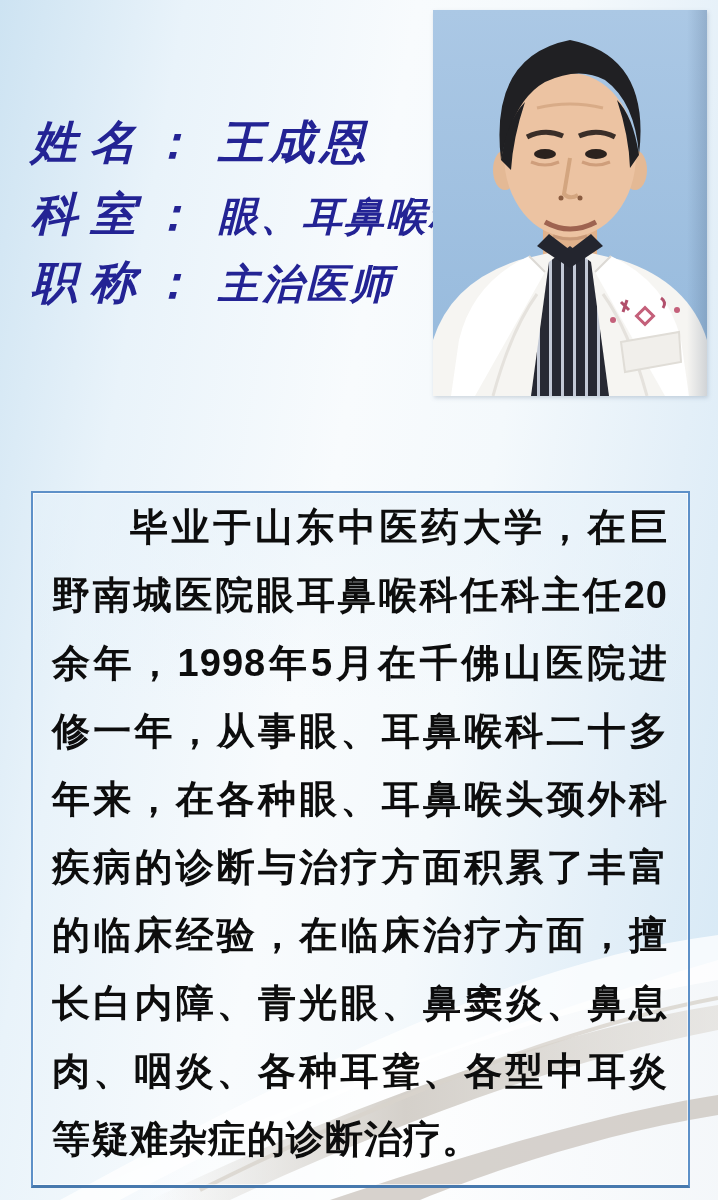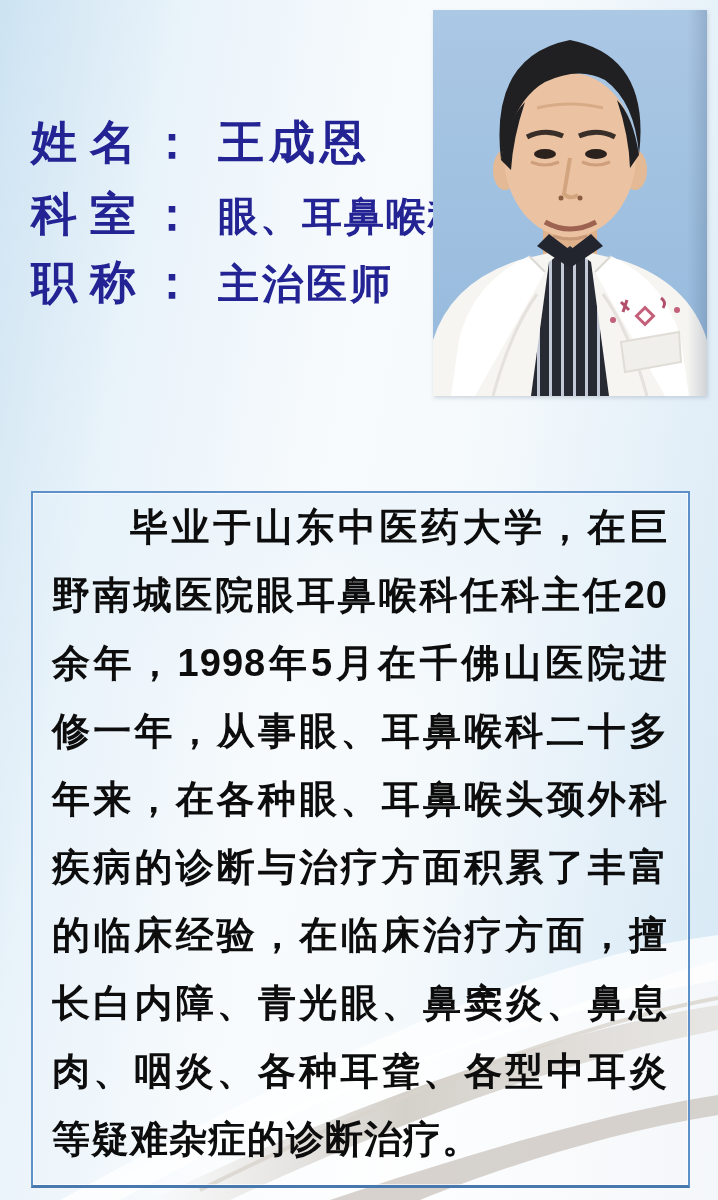--- a/index.html
+++ b/index.html
@@ -6,21 +6,21 @@
   body {
     width: 718px; height: 1200px;
     font-family: "Liberation Sans", "DejaVu Sans", sans-serif;
   }
   .page {
     position: relative; width: 718px; height: 1200px; overflow: hidden;
     background: linear-gradient(100deg,
       #cde3f2 0%, #e9f3fa 20%, #f8fbfd 45%, #f4f9fc 62%, #e3eff8 82%, #d5e8f5 100%);
   }
   
-  .hero { position: absolute; left: 0; top: 0; width: 718px; height: 490px; }
+  .hero { position: absolute; left: 0; top: 0; width: 718px; height: 490px; font-style: italic; }
   .field {
     position: absolute; left: 31px; white-space: nowrap;
     color: #232394; font-weight: bold;
   }
   .row-name  { top: 112px; }
   .row-dept  { top: 184px; }
   .row-title { top: 252px; }
   .field .label { font-size: 46px; letter-spacing: 13px; }
   .field .value { margin-left: 10px; }
   .value-name  { font-size: 46px; letter-spacing: 5px; }

